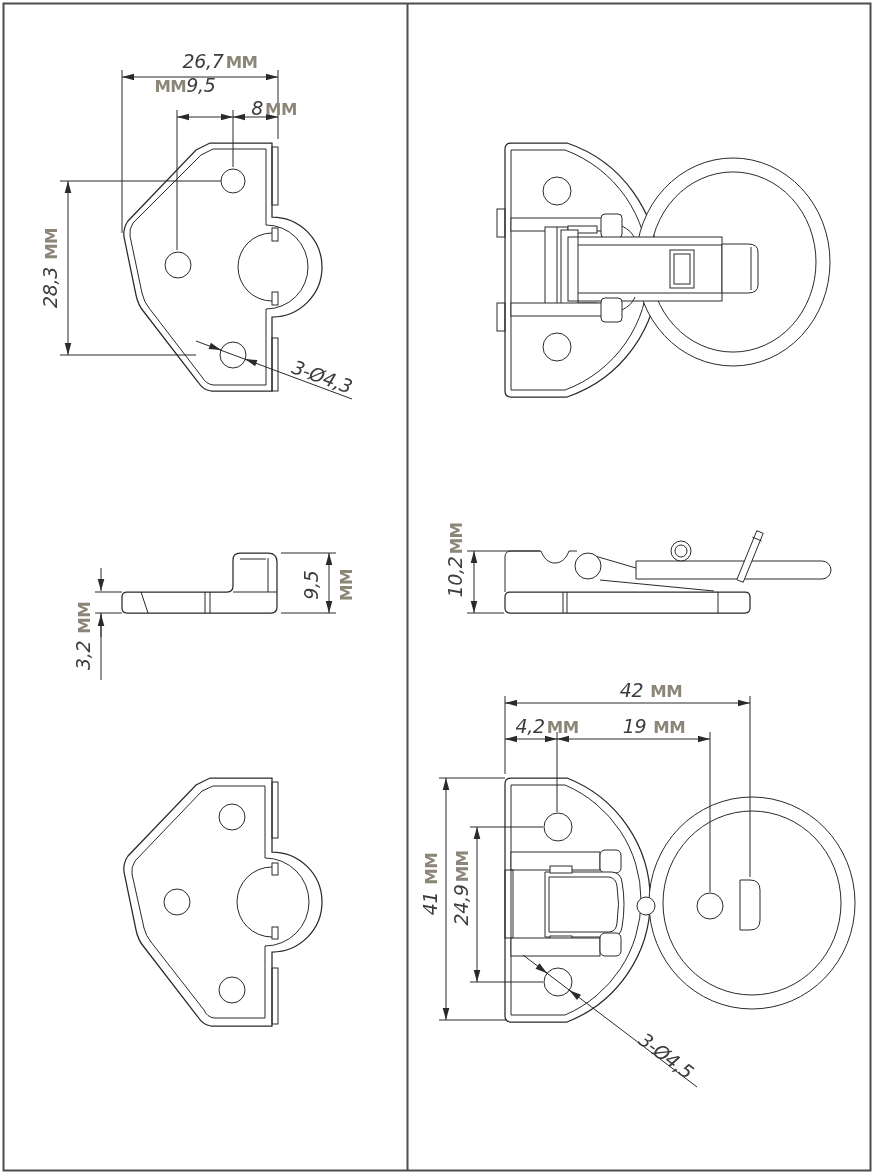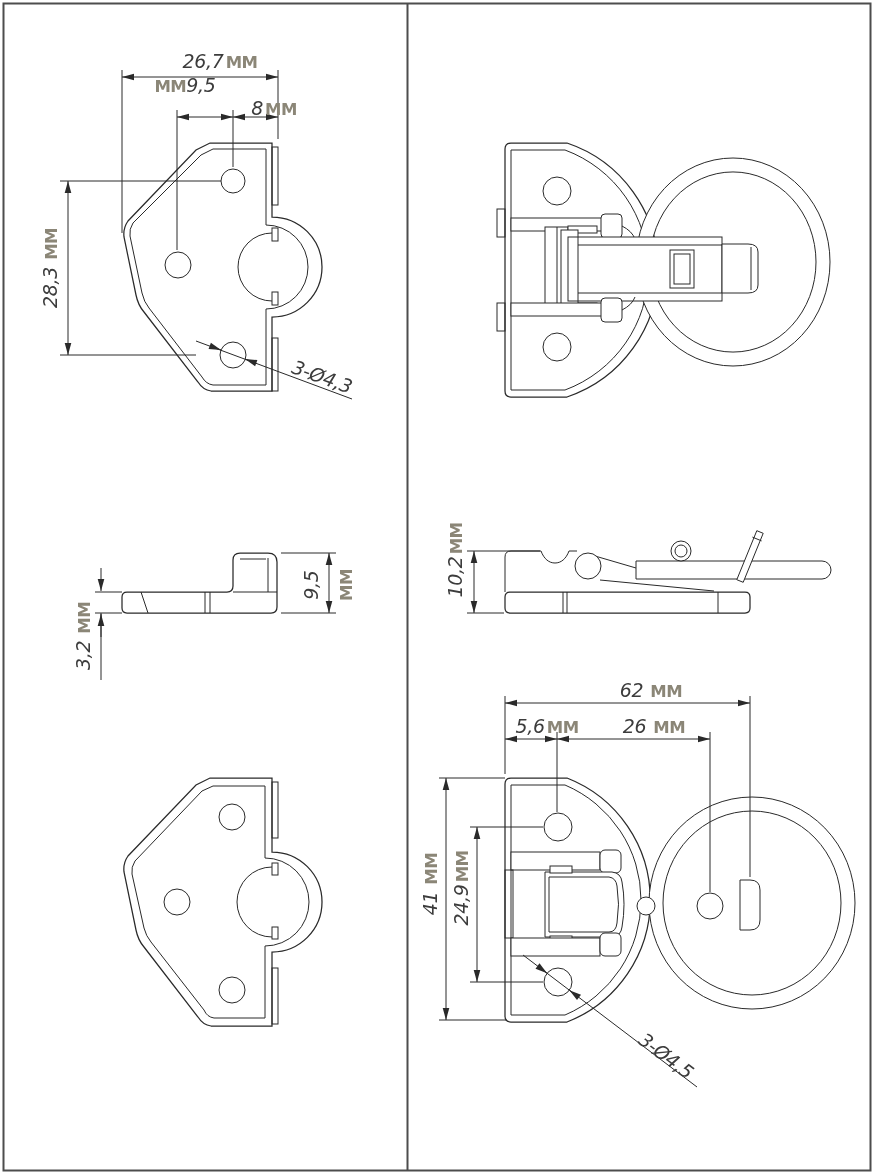--- a/index.html
+++ b/index.html
@@ -221,27 +221,27 @@
 </div>
 <div class="dim r270" style="left:346px;top:585px">
   <span class="u">MM</span>
 </div>
 
 <div class="dim r270" style="left:456px;top:560px">
   <span class="n">10,2</span><span class="u g2">MM</span>
 </div>
 
 <div class="dim" style="left:651px;top:691px">
-  <span class="n">62</span><span class="u g">MM</span>
+  <span class="n">42</span><span class="u g">MM</span>
 </div>
 <div class="dim" style="left:547px;top:727px">
-  <span class="n">5,6</span><span class="u g2">MM</span>
+  <span class="n">4,2</span><span class="u g2">MM</span>
 </div>
 <div class="dim" style="left:654px;top:727px">
-  <span class="n">26</span><span class="u g">MM</span>
+  <span class="n">19</span><span class="u g">MM</span>
 </div>
 <div class="dim r270" style="left:431px;top:884px">
   <span class="n">41</span><span class="u g">MM</span>
 </div>
 <div class="dim r270" style="left:462px;top:888px">
   <span class="n">24,9</span><span class="u g2">MM</span>
 </div>
 <div class="dim r37" style="left:666px;top:1056px">
   <span class="n">3-Ø4,5</span>
 </div>

